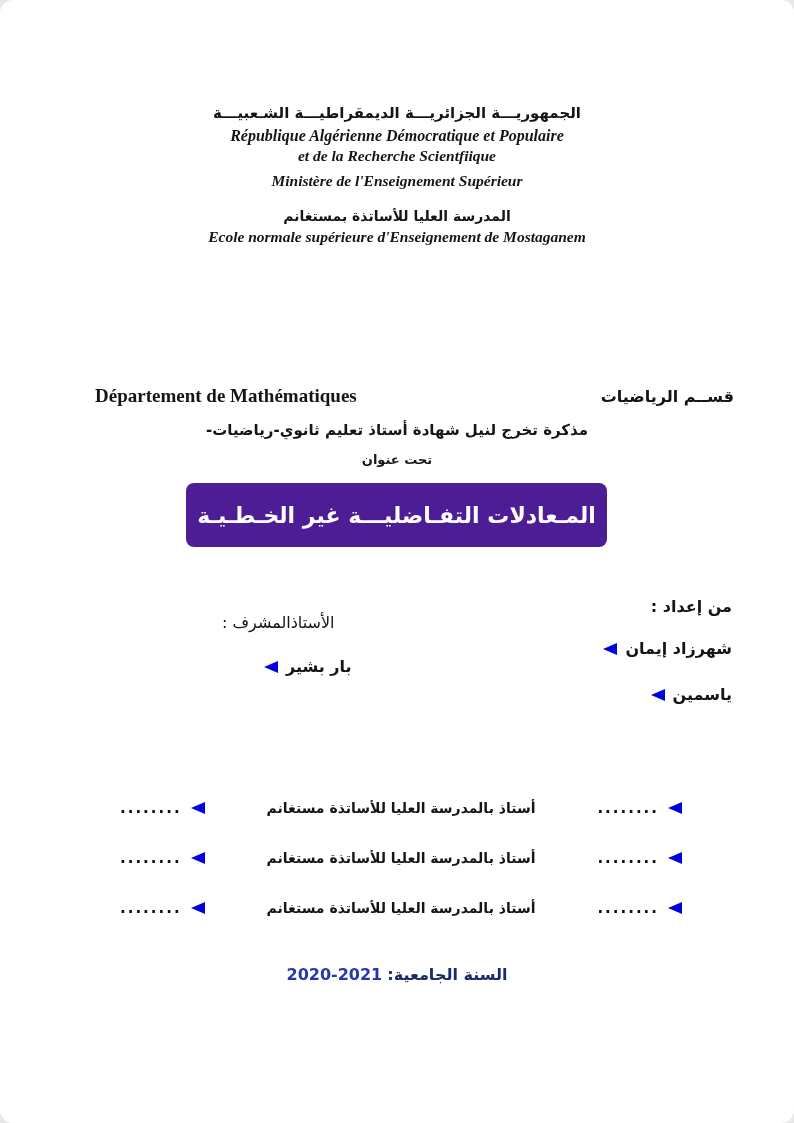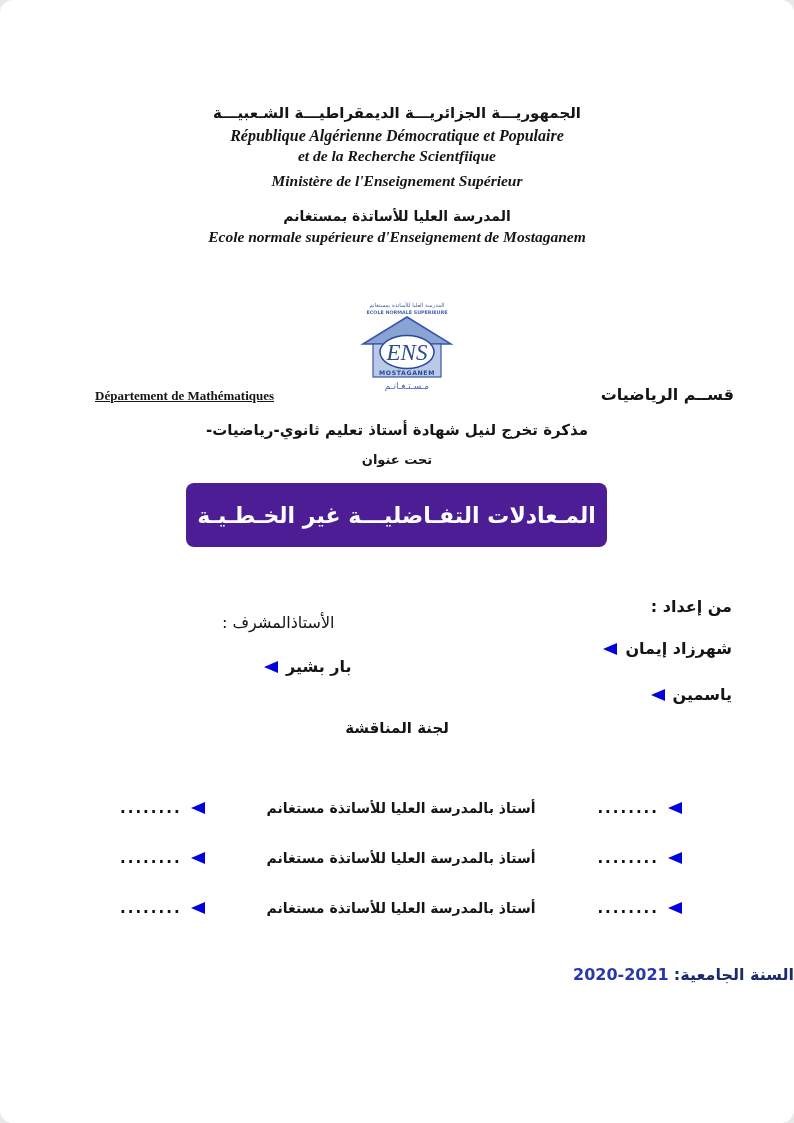--- a/index.html
+++ b/index.html
@@ -25,21 +25,21 @@
   .h-fr2 { font-size:15.5px; margin-top:4px; line-height:1.38; }
   .h-ar3 { font-size:14px; font-weight:bold; margin-top:16px; }
   .h-fr3 { font-size:15.5px; margin-top:4px; }
 
   
   .logo { position:absolute; top:299px; left:356px; width:102px; height:102px; }
 
   
   .dept-row { position:absolute; top:385px; left:95px; right:60px;
               display:flex; justify-content:space-between; align-items:baseline; }
-  .dept-fr { font-family:"Liberation Serif","DejaVu Serif",serif; font-weight:bold; font-size:13px;text-decoration:underline; }
+  .dept-fr { font-family:"Liberation Serif","DejaVu Serif",serif; font-weight:bold; font-size:19px; }
   .dept-ar { font-size:16px; font-weight:bold; }
 
   
   .memoir1 { position:absolute; top:421px; font-size:15px; font-weight:bold; }
   .memoir2 { position:absolute; top:452px; font-size:13px; font-weight:bold; }
 
   
   .banner { position:absolute; top:483px; left:186px; width:421px; height:64px;
             background:#4c1d95; border-radius:8px;
             display:flex; align-items:center; justify-content:center; overflow:hidden; }
@@ -63,52 +63,39 @@
   .committee-heading { position:absolute; top:719px; left:0; right:0; text-align:center;
                        font-size:15px; font-weight:bold; }
   .committee-row { position:absolute; left:120px; right:112px;
                    display:flex; justify-content:space-between; align-items:center; direction:ltr; }
   .row-1 { top:799px; } .row-2 { top:849px; } .row-3 { top:899px; }
   .dots-group { display:flex; align-items:center; gap:9px; }
   .dots { font-size:15px; font-weight:bold; letter-spacing:2px; color:#111; }
   .committee-role { font-size:14px; font-weight:bold; direction:rtl; }
 
   
-  .footer { position:absolute; top:965px; left:0; right:0; text-align:right;
+  .footer { position:absolute; top:965px; left:0; right:0; text-align:center;
             direction:rtl; font-size:16px; }
   .footer-label { color:#1b2a6b; font-weight:bold; }
   .footer-year  { color:#2737ae; font-weight:bold; }
 </style>
 </head>
 <body>
 
 <div class="page">
 
   <div class="header">
     <div class="h-ar1 rtl">الجمهوريـــة الجزائريـــة الديمقراطيـــة الشـعبيـــة</div>
     <div class="h-fr h-fr1">République Algérienne Démocratique et Populaire</div>
     <div class="h-fr h-fr2" style="margin-top:0;">et de la Recherche Scientfiique</div>
     <div class="h-fr h-fr2">Ministère de l'Enseignement Supérieur</div>
     <div class="h-ar3 rtl">المدرسة العليا للأساتذة بمستغانم</div>
     <div class="h-fr h-fr3">Ecole normale supérieure d'Enseignement de Mostaganem</div>
   </div>
 
-  <div class="logo">
-    <svg viewBox="0 0 102 102" width="102" height="102">
-      <text x="51" y="8" font-size="5.5" fill="#4a66b0" text-anchor="middle">المدرسة العليا للأساتذة بمستغانم</text>
-      <text x="51" y="14.5" font-size="4.8" font-weight="bold" fill="#4a66b0" text-anchor="middle">ECOLE NORMALE SUPERIEURE</text>
-      <text x="51" y="20" font-size="5" fill="#4a66b0" text-anchor="middle">·····</text>
-      <path d="M7,45 L51,18 L95,45 Z" fill="#88a3d4" stroke="#3a57a8" stroke-width="1.5"></path>
-      <rect x="17" y="45" width="68" height="33" fill="#b9c9e6" stroke="#3a57a8" stroke-width="1.2"></rect>
-      <ellipse cx="51" cy="53" rx="27" ry="16.5" fill="#ffffff" stroke="#2a4a9a" stroke-width="1.5"></ellipse>
-      <text x="51" y="61" font-size="23" font-style="italic" font-family="Liberation Serif, DejaVu Serif, serif" fill="#2a4a9a" text-anchor="middle">ENS</text>
-      <text x="51" y="76" font-size="6.2" font-weight="bold" letter-spacing="0.6" fill="#2a4a9a" text-anchor="middle">MOSTAGANEM</text>
-      <text x="51" y="90" font-size="9" fill="#4a66b0" text-anchor="middle">مـسـتـغـانـم</text>
-    </svg>
-  </div>
 
   <div class="dept-row">
     <div class="dept-fr">Département de Mathématiques</div>
     <div class="dept-ar rtl">قســم الرياضيات</div>
   </div>
 
   <div class="memoir1 center rtl">مذكرة تخرج لنيل شهادة أستاذ تعليم ثانوي-رياضيات-</div>
   <div class="memoir2 center rtl">تحت عنوان</div>
 
   <div class="banner">
@@ -124,21 +111,20 @@
     <span class="tri"></span>
     <span class="person-name">ياسمين</span>
   </div>
 
   <div class="super-heading rtl">الأستاذالمشرف :</div>
   <div class="super-name bullet-row">
     <span class="tri"></span>
     <span class="person-name">بار بشير</span>
   </div>
 
-  <div class="committee-heading rtl">لجنة المناقشة</div>
 
   <div class="committee-row row-1">
     <div class="dots-group">
       <span class="dots">........</span>
       <span class="tri"></span>
     </div>
     <div class="committee-role">أستاذ بالمدرسة العليا للأساتذة مستغانم</div>
     <div class="dots-group">
       <span class="dots">........</span>
       <span class="tri"></span>

